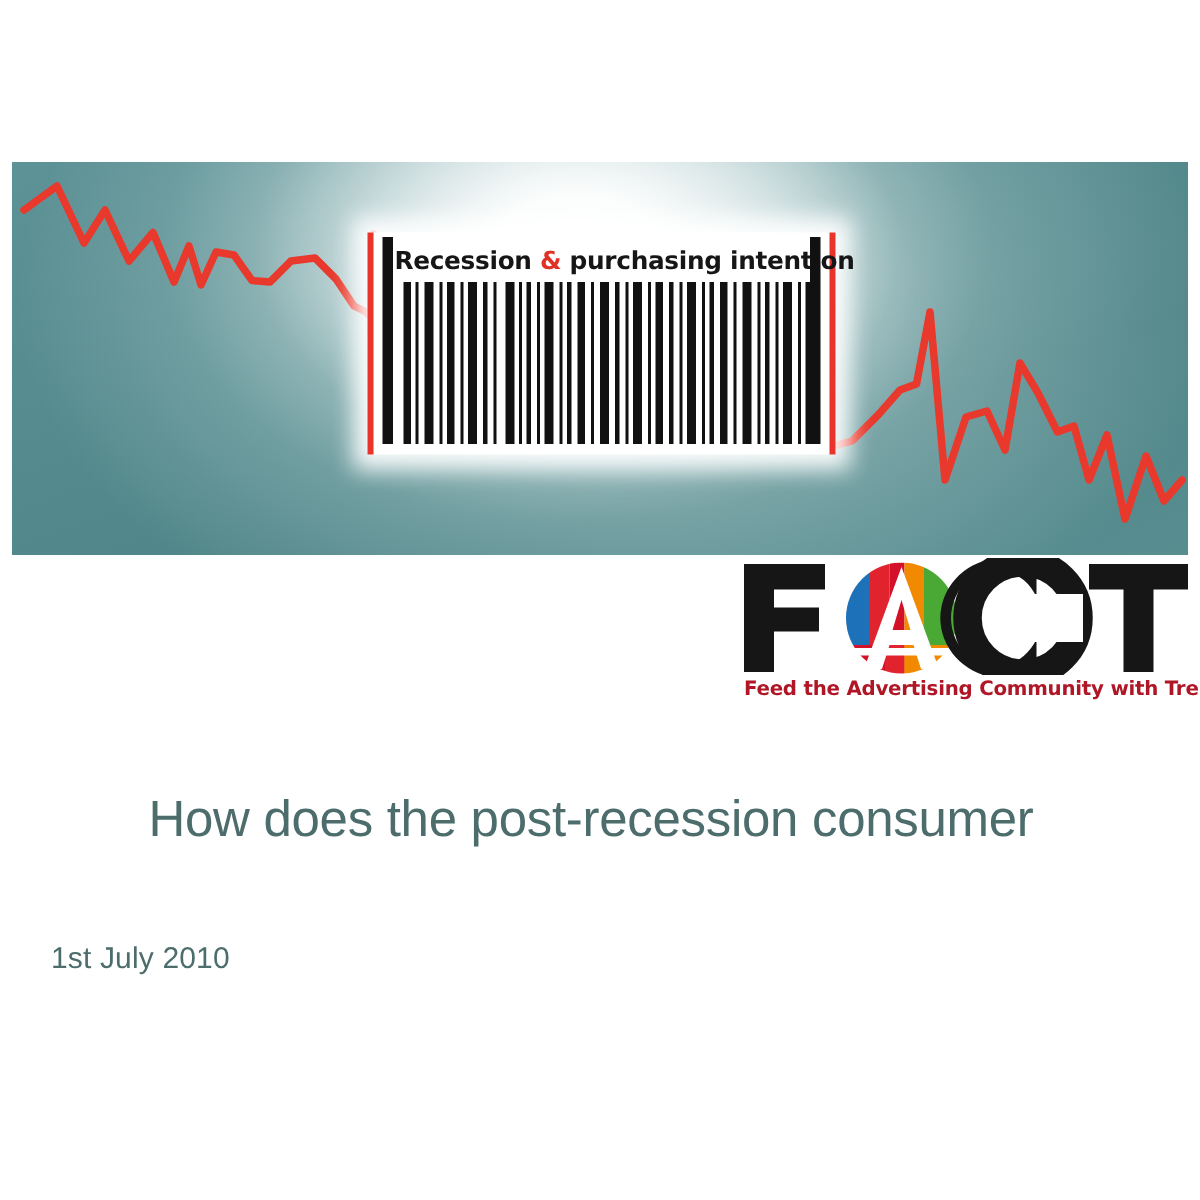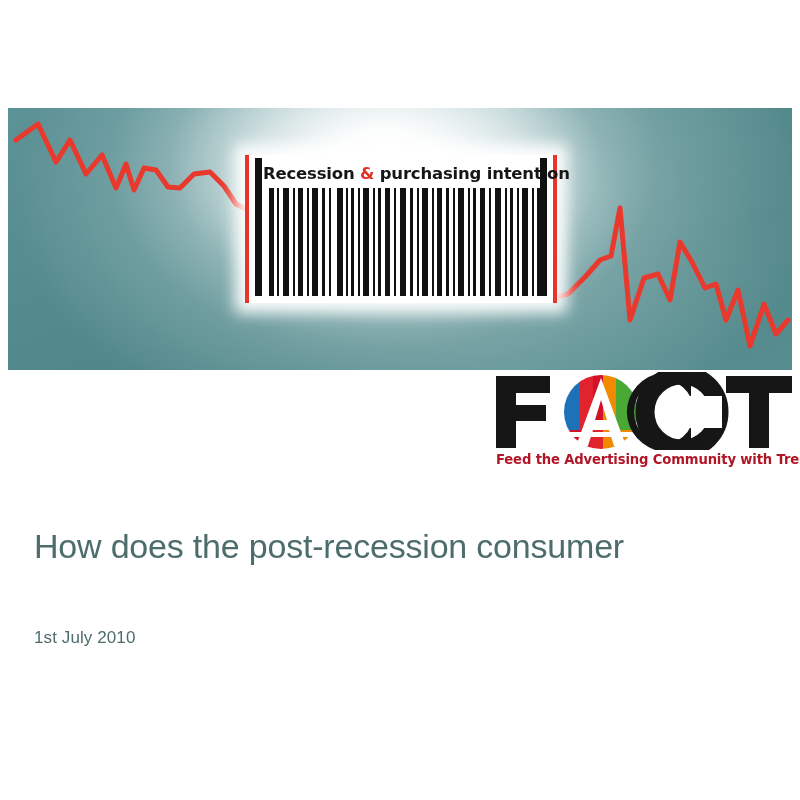--- a/index.html
+++ b/index.html
@@ -140,29 +140,30 @@
     position: absolute;
     left: 34px;
     top: 524px;
     width: 720px;
     font-family: "Liberation Sans", sans-serif;
     font-weight: normal;
     font-size: 34px;
     line-height: 45px;
     color: #4c6d6c;
     letter-spacing: -0.2px;
+    text-align: center;
   }
   .headline .line { display: block; }
 
   .date {
     position: absolute;
     left: 34px;
     top: 628px;
     font-family: "Liberation Sans", sans-serif;
-    font-size: 17px;
+    font-size: 20px;
     color: #4c6d6c;
     letter-spacing: 0.1px;
   }
 </style>
 </head>
 <body>
 
 <div class="slide">
 
   <div class="hero">

